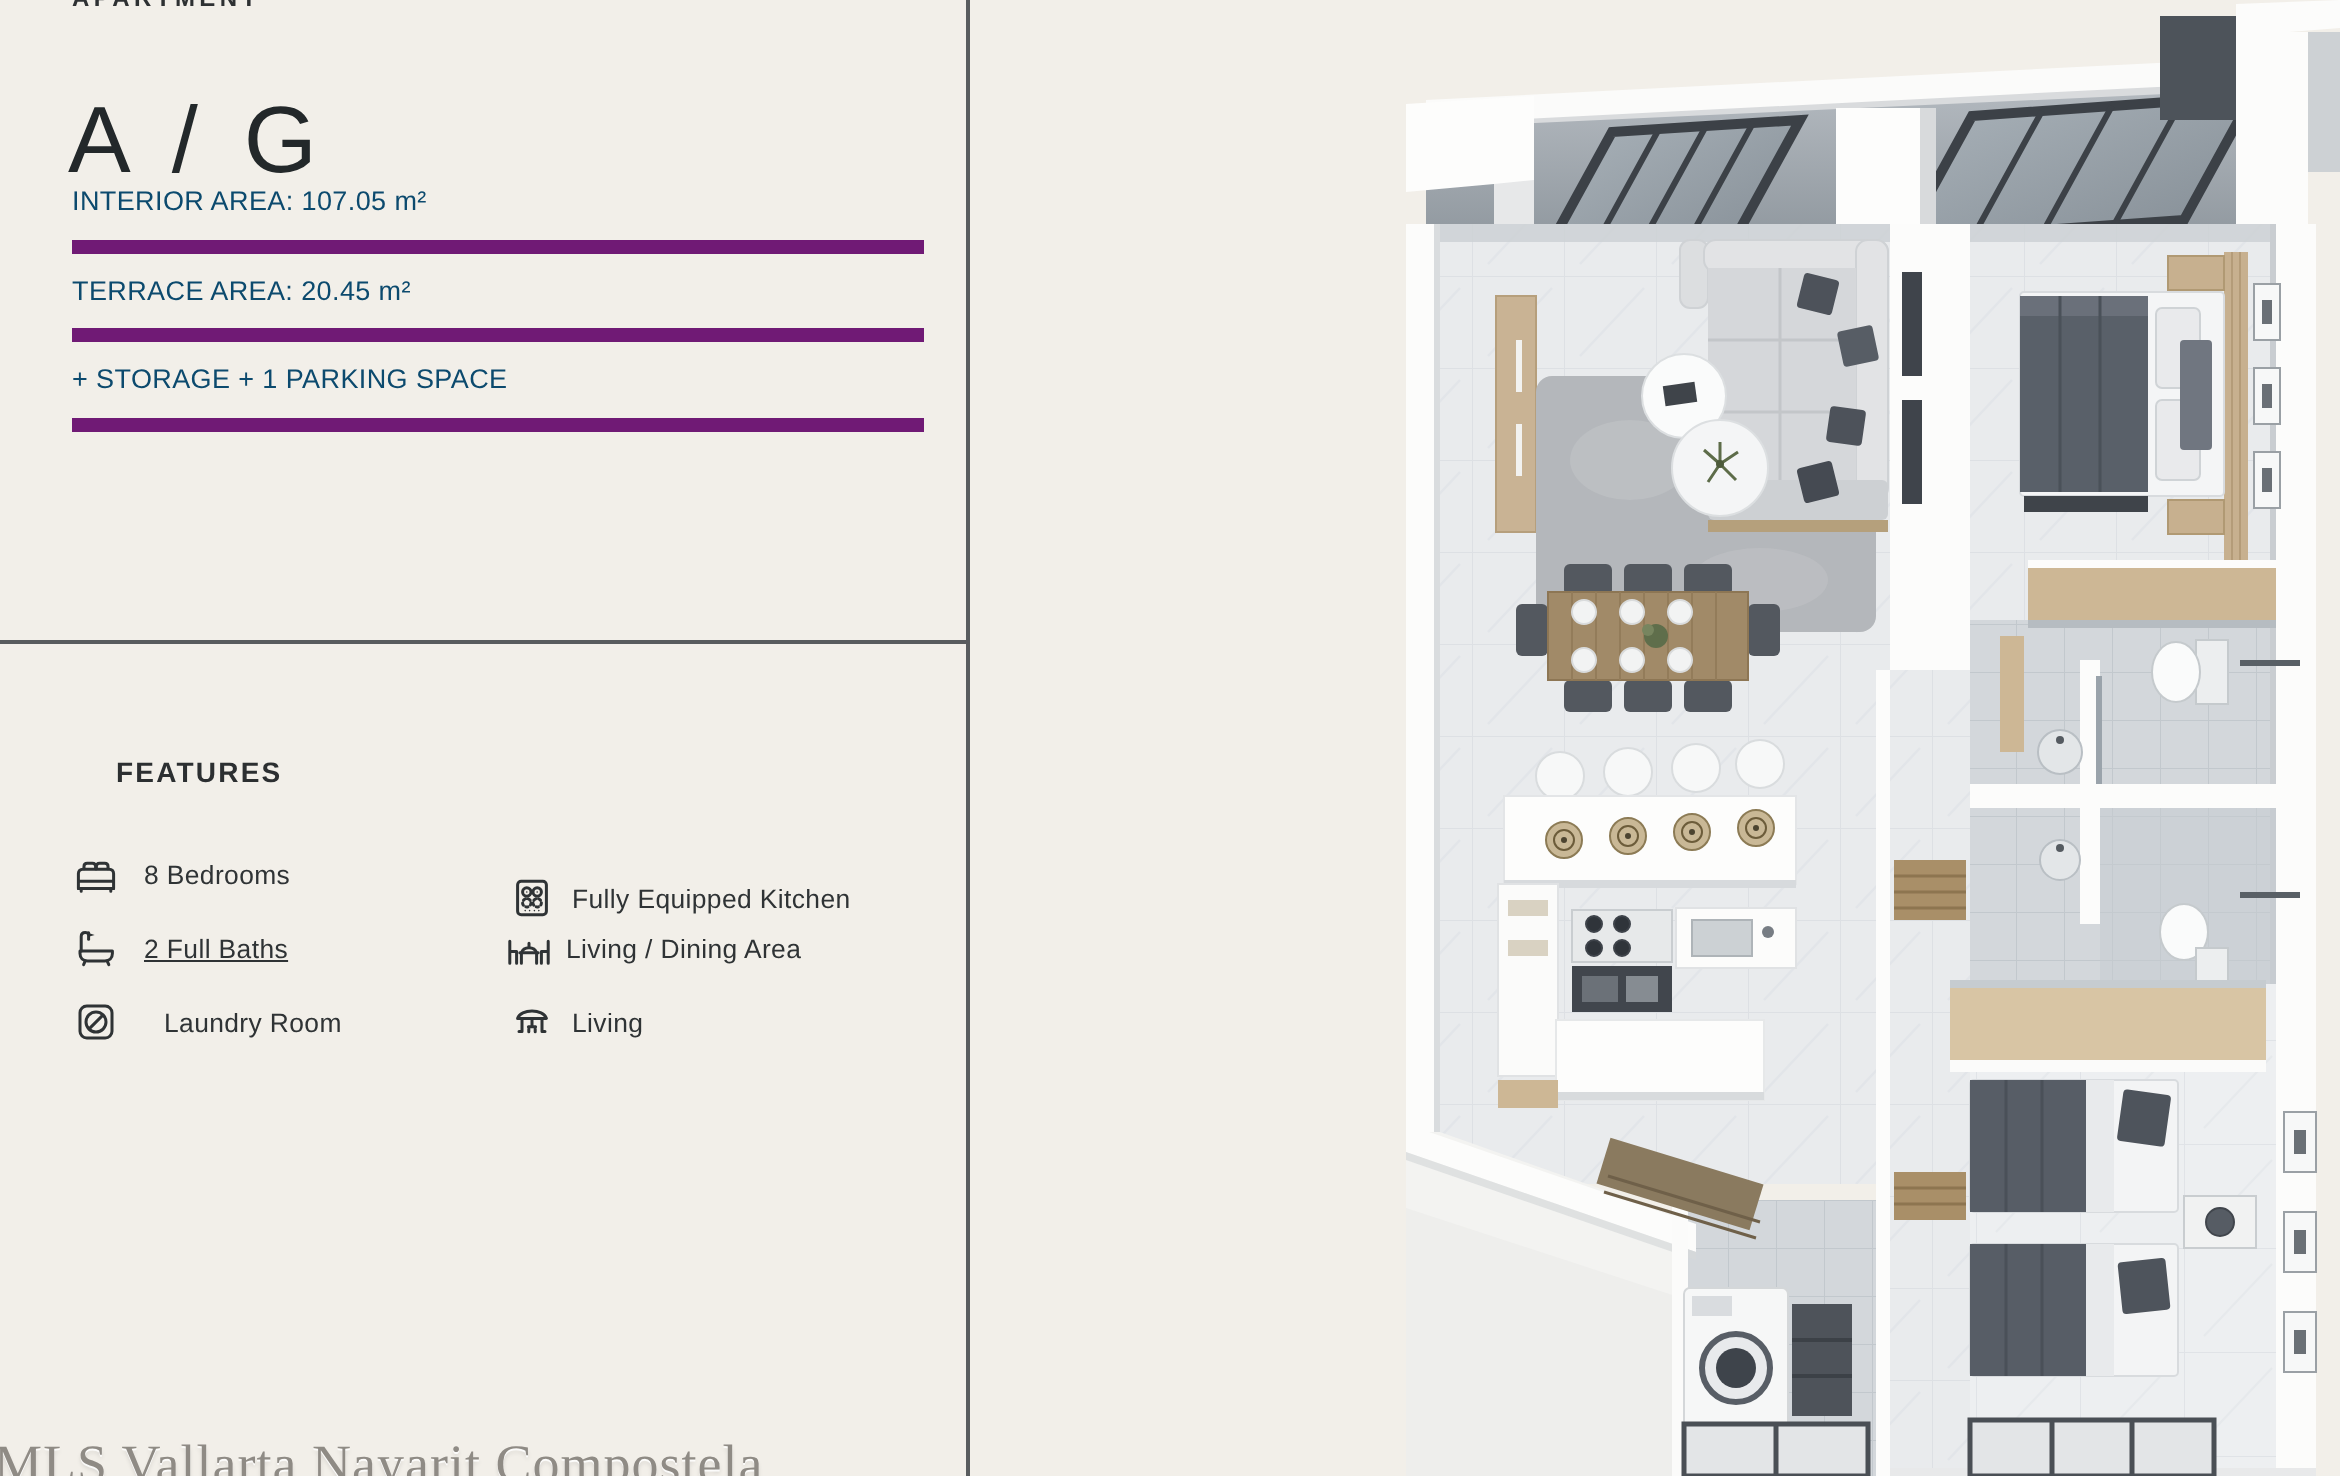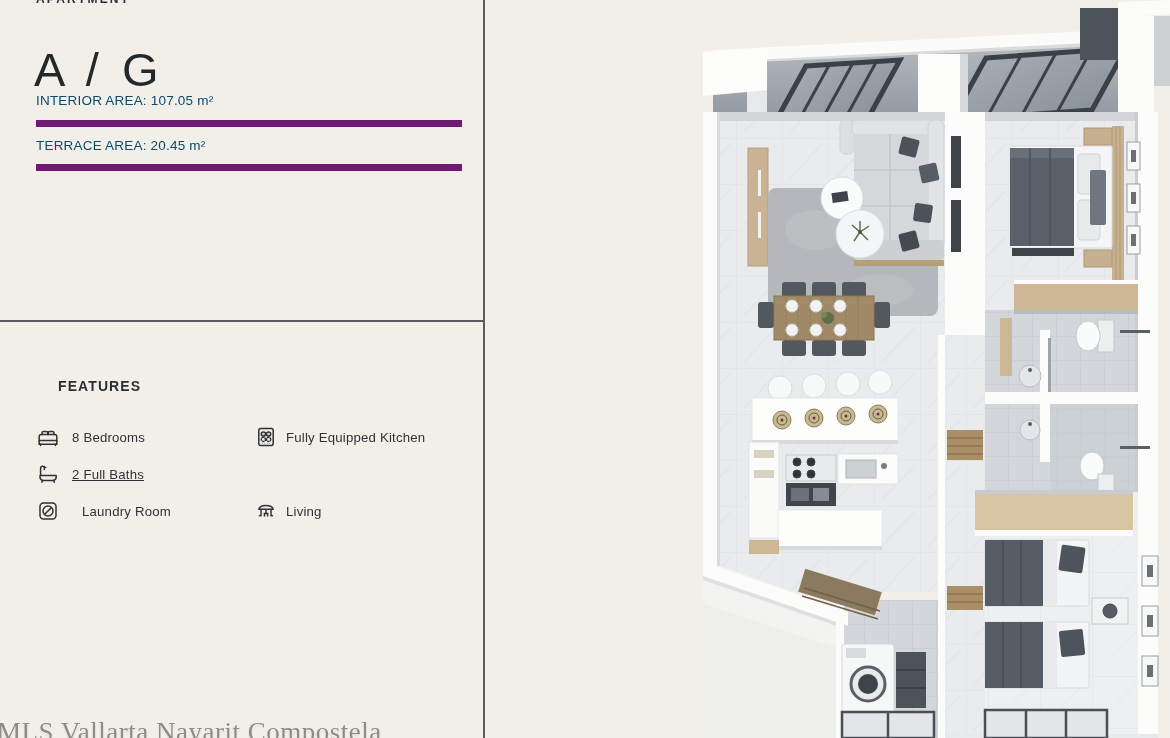--- a/index.html
+++ b/index.html
@@ -36,20 +36,21 @@
 <body>
 
 <div class="page">
 
   <div class="abs eyebrow">APARTMENT</div>
   <div class="abs title">A / G</div>
 
   <div class="abs spec-table">
     <div class="spec-row">INTERIOR AREA: 107.05 m²</div>
     <div class="spec-row">TERRACE AREA: 20.45 m²</div>
+    <div class="spec-row">+ STORAGE + 1 PARKING SPACE</div>
   </div>
 
   <div class="abs hdivider"></div>
   <div class="abs vdivider"></div>
 
   <div class="abs features-heading">FEATURES</div>
 
   <div class="feat" style="left:36px;top:424px;">
     <span class="ic">
       <svg class="ficon" width="24" height="24" viewBox="0 0 24 24">
@@ -78,37 +79,48 @@
     <span class="ic">
       <svg class="ficon" width="24" height="24" viewBox="0 0 24 24">
         <rect x="4" y="4" width="16" height="16" rx="3.4"></rect>
         <circle cx="12" cy="12" r="5"></circle>
         <path d="M8.7 15.3L15.3 8.7"></path>
       </svg>
     </span>
     <span class="lbl">Laundry Room</span>
   </div>
 
-  <div class="feat rcol" style="left:254px;top:424px;">
+  <div class="feat rcol" style="left:254px;top:436px;">
     <span class="ic">
       <svg class="ficon" width="24" height="24" viewBox="0 0 24 24">
         <rect x="4.8" y="3.6" width="14.4" height="16.8" rx="1.8"></rect>
         <circle cx="9.4" cy="9" r="2.1"></circle>
           <circle cx="14.6" cy="9" r="2.1"></circle>
         <circle cx="9.4" cy="9" r="0.4" fill="#2f3335" stroke="none"></circle>
           <circle cx="14.6" cy="9" r="0.4" fill="#2f3335" stroke="none"></circle>
         <circle cx="9.4" cy="14.4" r="2.1" stroke-dasharray="1.1 1.5"></circle>
         <circle cx="14.6" cy="14.4" r="2.1" stroke-dasharray="1.1 1.5"></circle>
         <circle cx="8.6" cy="18.3" r="0.4" fill="#2f3335" stroke="none"></circle>
           <circle cx="10.8" cy="18.3" r="0.4" fill="#2f3335" stroke="none"></circle>
         <circle cx="13.2" cy="18.3" r="0.4" fill="#2f3335" stroke="none"></circle>
           <circle cx="15.4" cy="18.3" r="0.4" fill="#2f3335" stroke="none"></circle>
       </svg>
     </span>
     <span class="lbl">Fully Equipped Kitchen</span>
+  </div>
+  <div class="feat rcol" style="left:251px;top:461px;">
+    <span class="ic">
+      <svg class="ficon" width="27" height="24" viewBox="0 0 26 24">
+        <path d="M3.4 8.6v11M3.4 13.8h3.4v5.8"></path>
+        <path d="M22.6 8.6v11M22.6 13.8h-3.4v5.8"></path>
+        <path d="M9.2 19.6v-5.2c1.1-3.4 6.5-3.4 7.6 0v5.2"></path>
+        <path d="M8.4 14.4h9.2M13 9.6v1.7"></path>
+      </svg>
+    </span>
+    <span class="lbl">Living / Dining Area</span>
   </div>
   <div class="feat rcol" style="left:254px;top:498px;">
     <span class="ic">
       <svg class="ficon" width="24" height="24" viewBox="0 0 24 24">
         <path d="M4.8 10.2C6.3 5.3 17.7 5.3 19.2 10.2z"></path>
         <path d="M7 10.4v6.4M5.5 16.8h1.5M17 10.4v6.4M17 16.8h1.5"></path>
         <path d="M12 10.4v4M10.2 14.4h3.6M10.4 14.4v2.5M13.6 14.4v2.5"></path>
       </svg>
     </span>
     <span class="lbl">Living</span>

